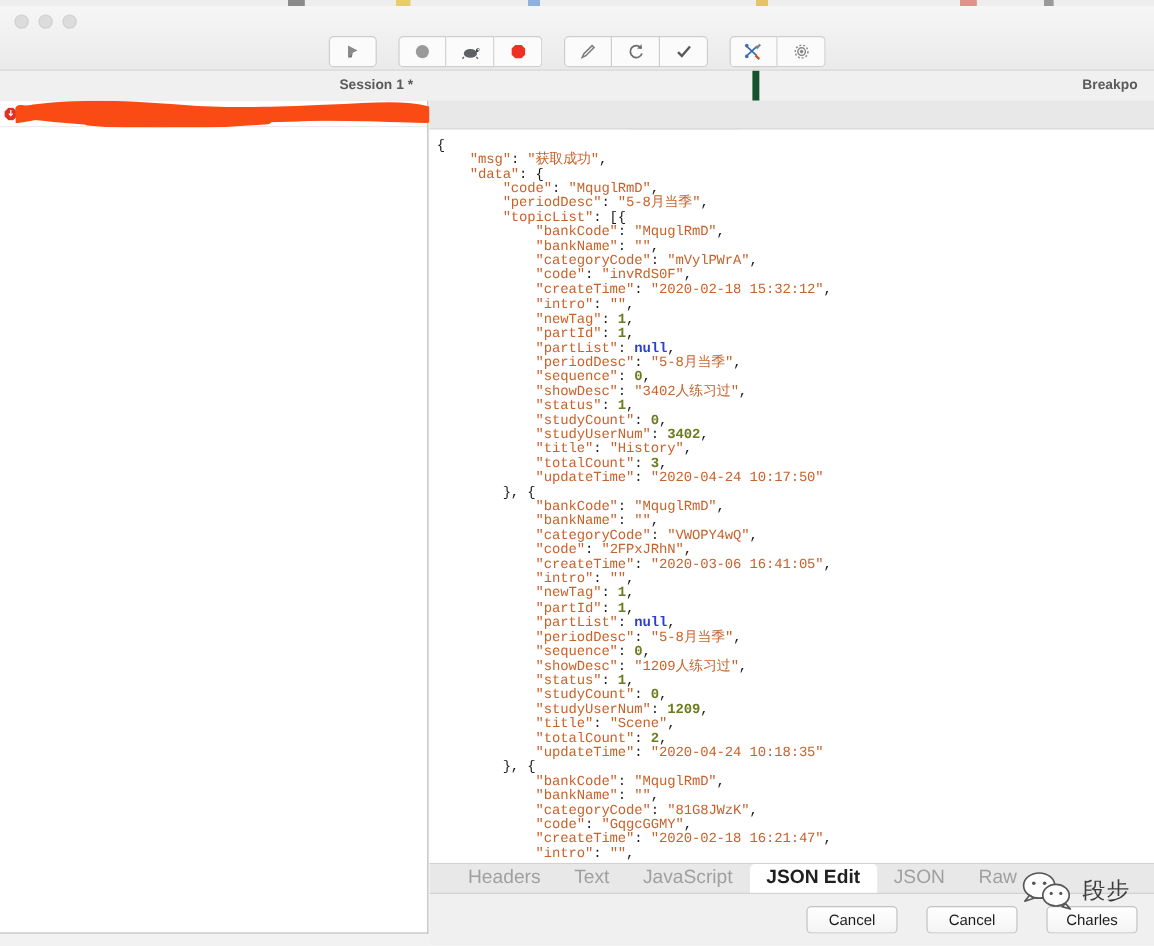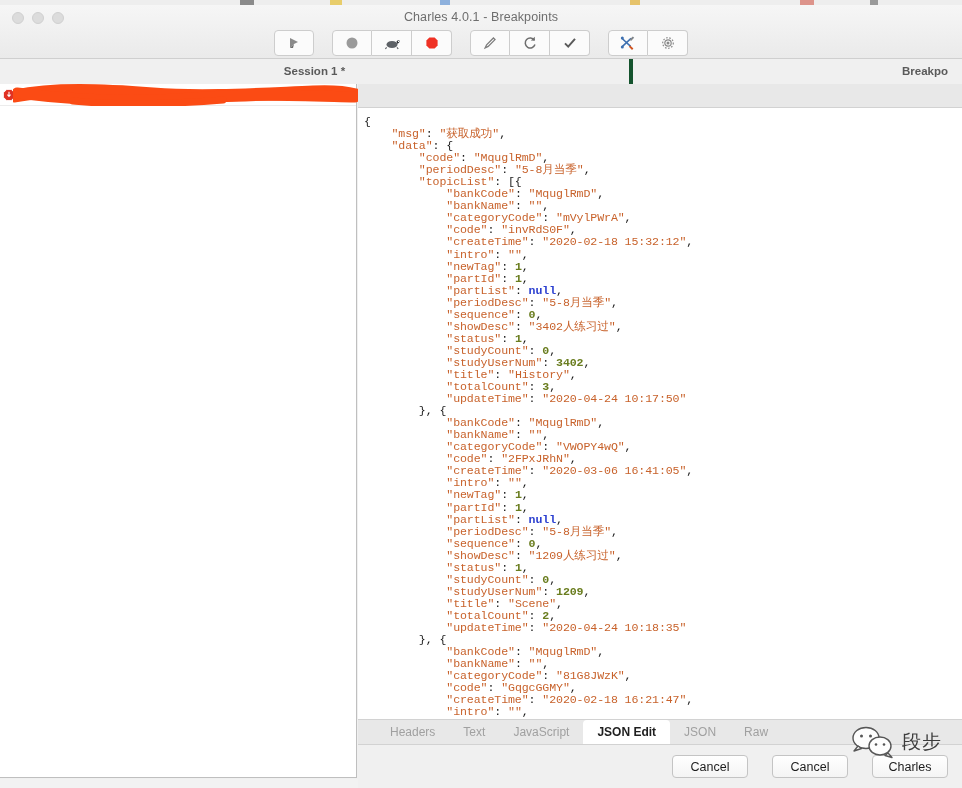--- a/index.html
+++ b/index.html
@@ -72,21 +72,21 @@
     background: #f0f0f0;
     border-bottom: 1px solid #c8c8c8;
     display: flex;
   }
   .tabstrip .pane-tab {
     height: 25px; line-height: 25px;
     text-align: center;
     font-size: 11.5px; font-weight: bold; color: #5a5a5a;
     background: #f0f0f0;
   }
-  .tabstrip .pane-tab.left  { width: 633px; border-right: 4px solid #14532d; }
+  .tabstrip .pane-tab.left  { width: 633px; border-right: 6px solid #14532d; }
   .tabstrip .pane-tab.right {
     width: 329px;
     text-align: right; padding-right: 14px;
     overflow: hidden; white-space: nowrap;
   }
 
   
   .left-panel {
     position: absolute; top: 84px; left: 0;
     width: 357px; height: 694px;
@@ -169,21 +169,21 @@
     height: 26px;
     background: #e8e8e8;
     border-top: 1px solid #d2d2d2;
     border-bottom: 1px solid #d2d2d2;
     display: flex; align-items: stretch;
     padding-left: 18px;
   }
   .fmt-tab {
     display: flex; align-items: center;
     padding: 0 14px;
-    font-size: 12px; color: #a0a0a0;
+    font-size: 16px; color: #a0a0a0;
     cursor: default; white-space: nowrap;
   }
   .fmt-tab.active {
     background: #ffffff; color: #1f1f1f; font-weight: bold;
     border-radius: 4px 4px 0 0;
   }
 
   
   .actions {
     height: 43px;
@@ -239,21 +239,20 @@
     <div class="blip" style="left:800px;width:14px;background:#d04a3a;"></div>
     <div class="blip" style="left:870px;width:8px;background:#555;"></div>
   </div>
 
   <div class="titlebar">
     <div class="traffic">
       <div class="dot"></div>
       <div class="dot"></div>
       <div class="dot"></div>
     </div>
-    <div class="window-title">Charles 4.0.1 - Breakpoints</div>
 
     <div class="toolbar">
 
       <div class="tb-group">
         <div class="tb-btn">
           <span>
             <svg width="16" height="16" viewBox="0 0 16 16">
               <path d="M4 3 L12 7 L8 9 L4 13 Z" fill="#8a8a8a"></path>
               <path d="M8 9 L4 13 L7 13 Z" fill="#6e6e6e"></path>
             </svg>

